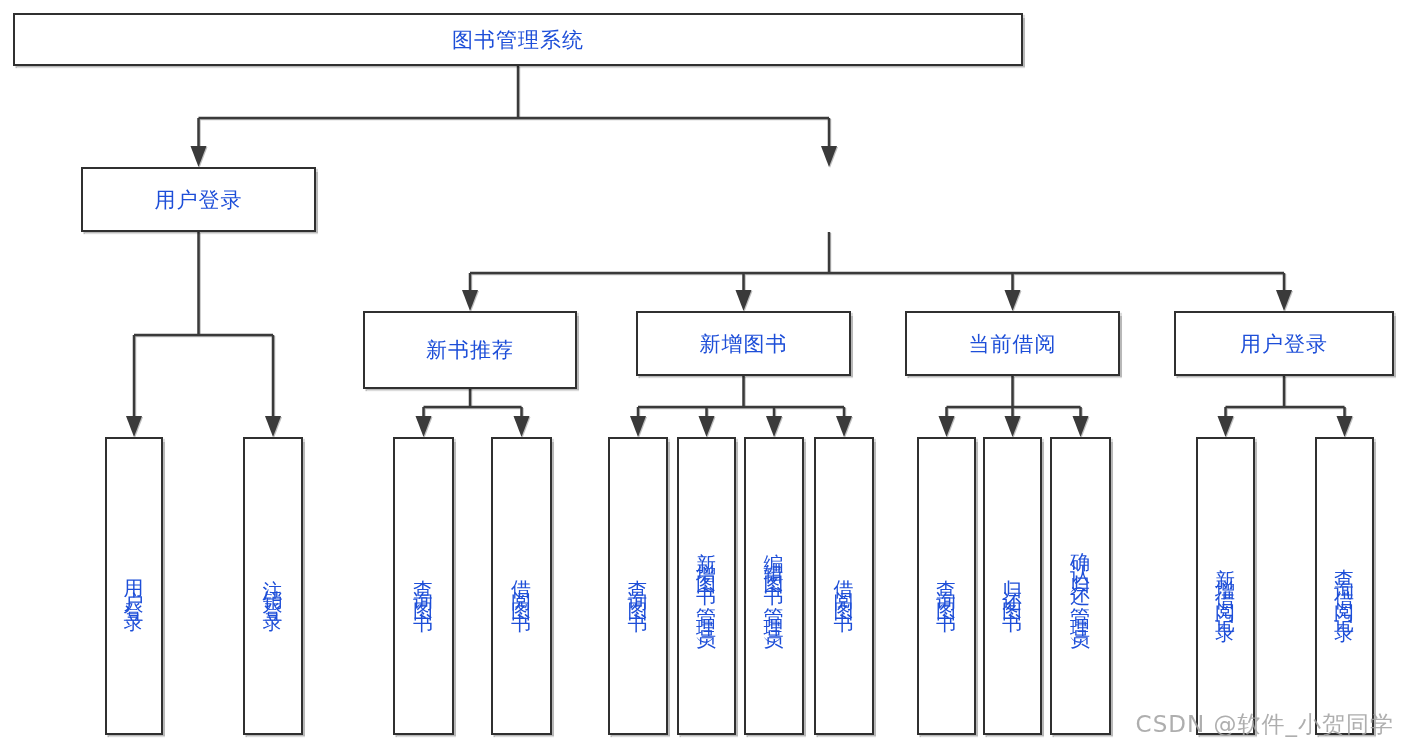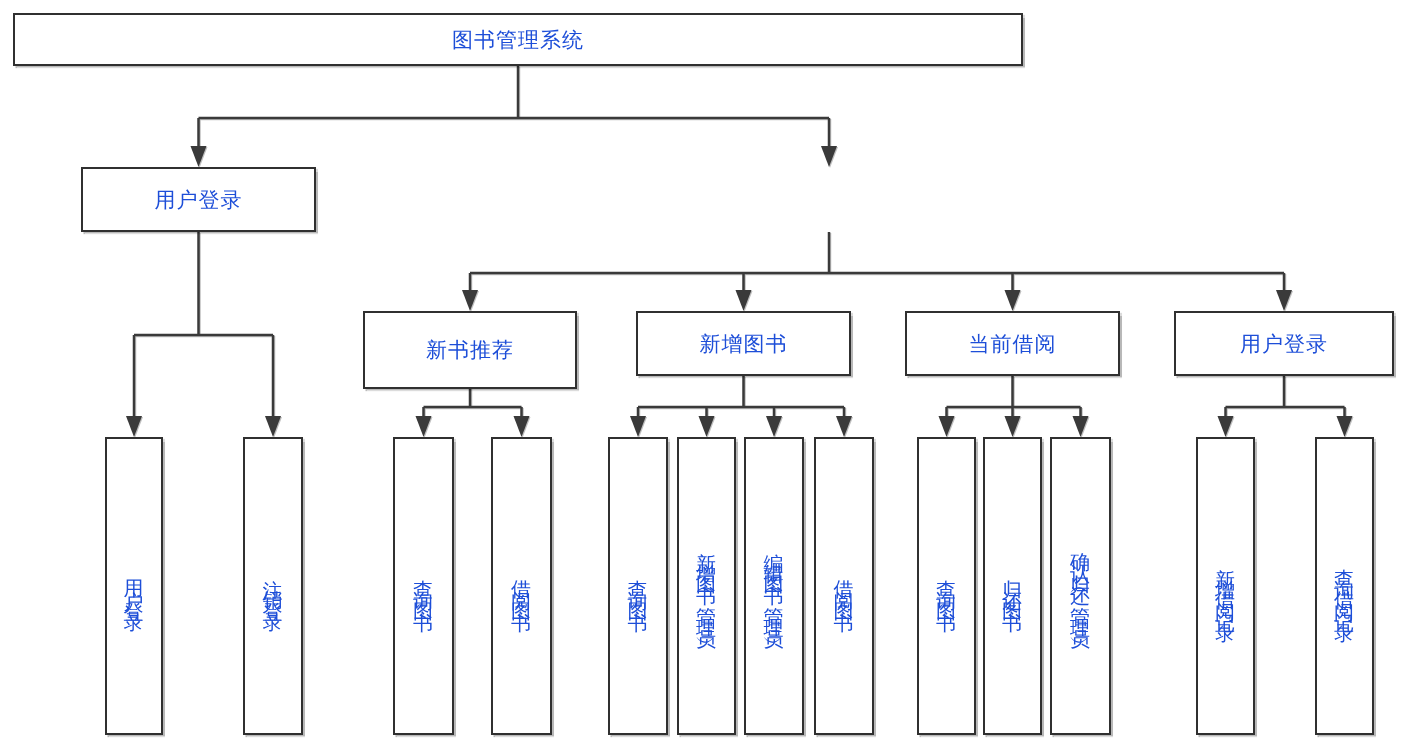--- a/index.html
+++ b/index.html
@@ -180,14 +180,15 @@
     <span class="vtext">确认归还（管理员）</span>
   </div>
 
   <div class="node leaf" style="left:1196px; width:59px;">
     <span class="vtext">新增借阅记录</span>
   </div>
   <div class="node leaf" style="left:1315px; width:59px;">
     <span class="vtext">查询借阅记录</span>
   </div>
 
+  <div class="watermark">CSDN @软件_小贺同学</div>
 
 </div>
 
 </body></html>

